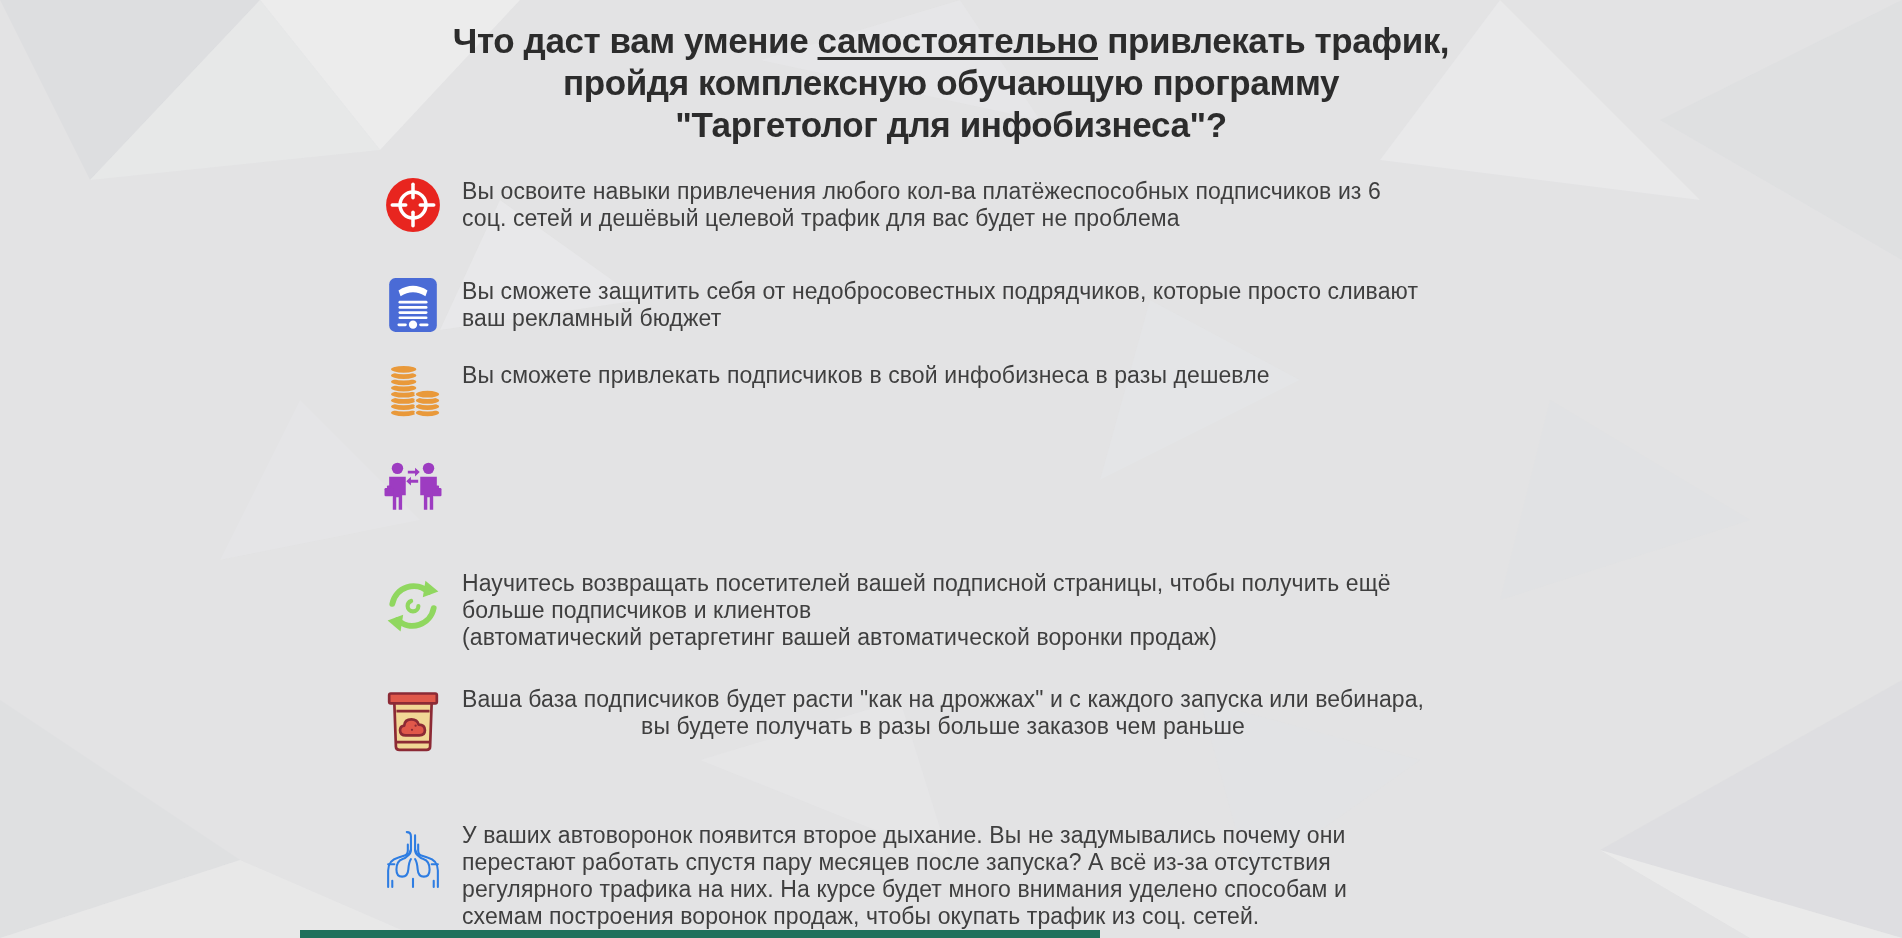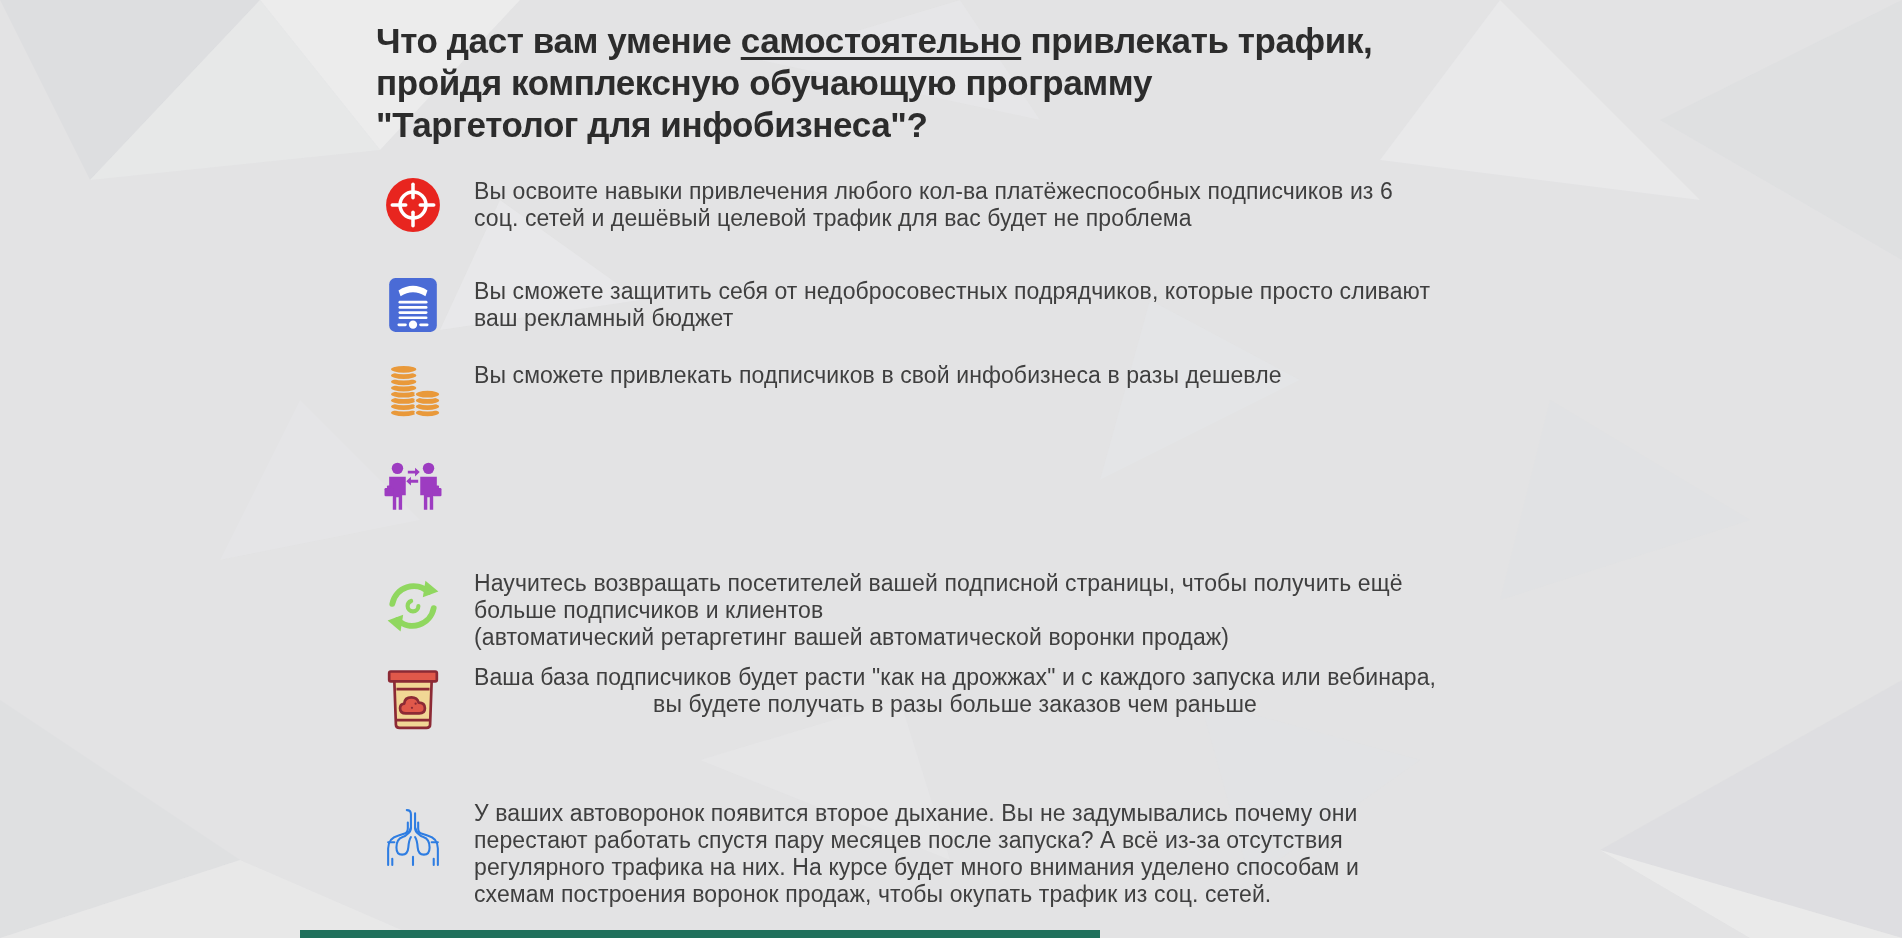--- a/index.html
+++ b/index.html
@@ -14,38 +14,39 @@
     position: absolute; inset: 0; width: 1902px; height: 938px;
     pointer-events: none;
   }
   .container {
     position: relative;
     width: 1150px;
     margin: 0 auto;
     padding-top: 20px;
   }
   h1.section-title {
+    text-align: center;
     font-size: 35px;
     line-height: 42px;
     font-weight: 700;
     color: #2c2c2c;
     letter-spacing: -0.4px;
   }
   h1 .u {
     text-decoration: underline;
     text-decoration-thickness: 3px;
     text-underline-offset: 4px;
   }
   .benefits { margin-top: 32px; padding-left: 8px; }
-  .row { display: flex; align-items: flex-start; gap: 32px; }
+  .row { display: flex; align-items: flex-start; gap: 20px; }
   .row:nth-child(1) { margin-bottom: 44px; }
   .row:nth-child(2) { margin-bottom: 28px; }
   .row:nth-child(3) { margin-bottom: 42px; }
   .row:nth-child(4) { margin-bottom: 54px; }
-  .row:nth-child(5) { margin-bottom: 13px; }
+  .row:nth-child(5) { margin-bottom: 35px; }
   .row:nth-child(6) { margin-bottom: 62px; text-align: center; }
   .icon-box { width: 58px; height: 58px; flex: 0 0 58px; margin-top: -2px; }
   .icon-box svg { width: 100%; height: 100%; display: block; }
   .icon-box.tall { height: 76px; flex-basis: 58px; }
   .benefit-text {
     font-size: 23px;
     line-height: 27px;
     white-space: pre-line;
     color: #3f3f3f;
     letter-spacing: 0.1px;

